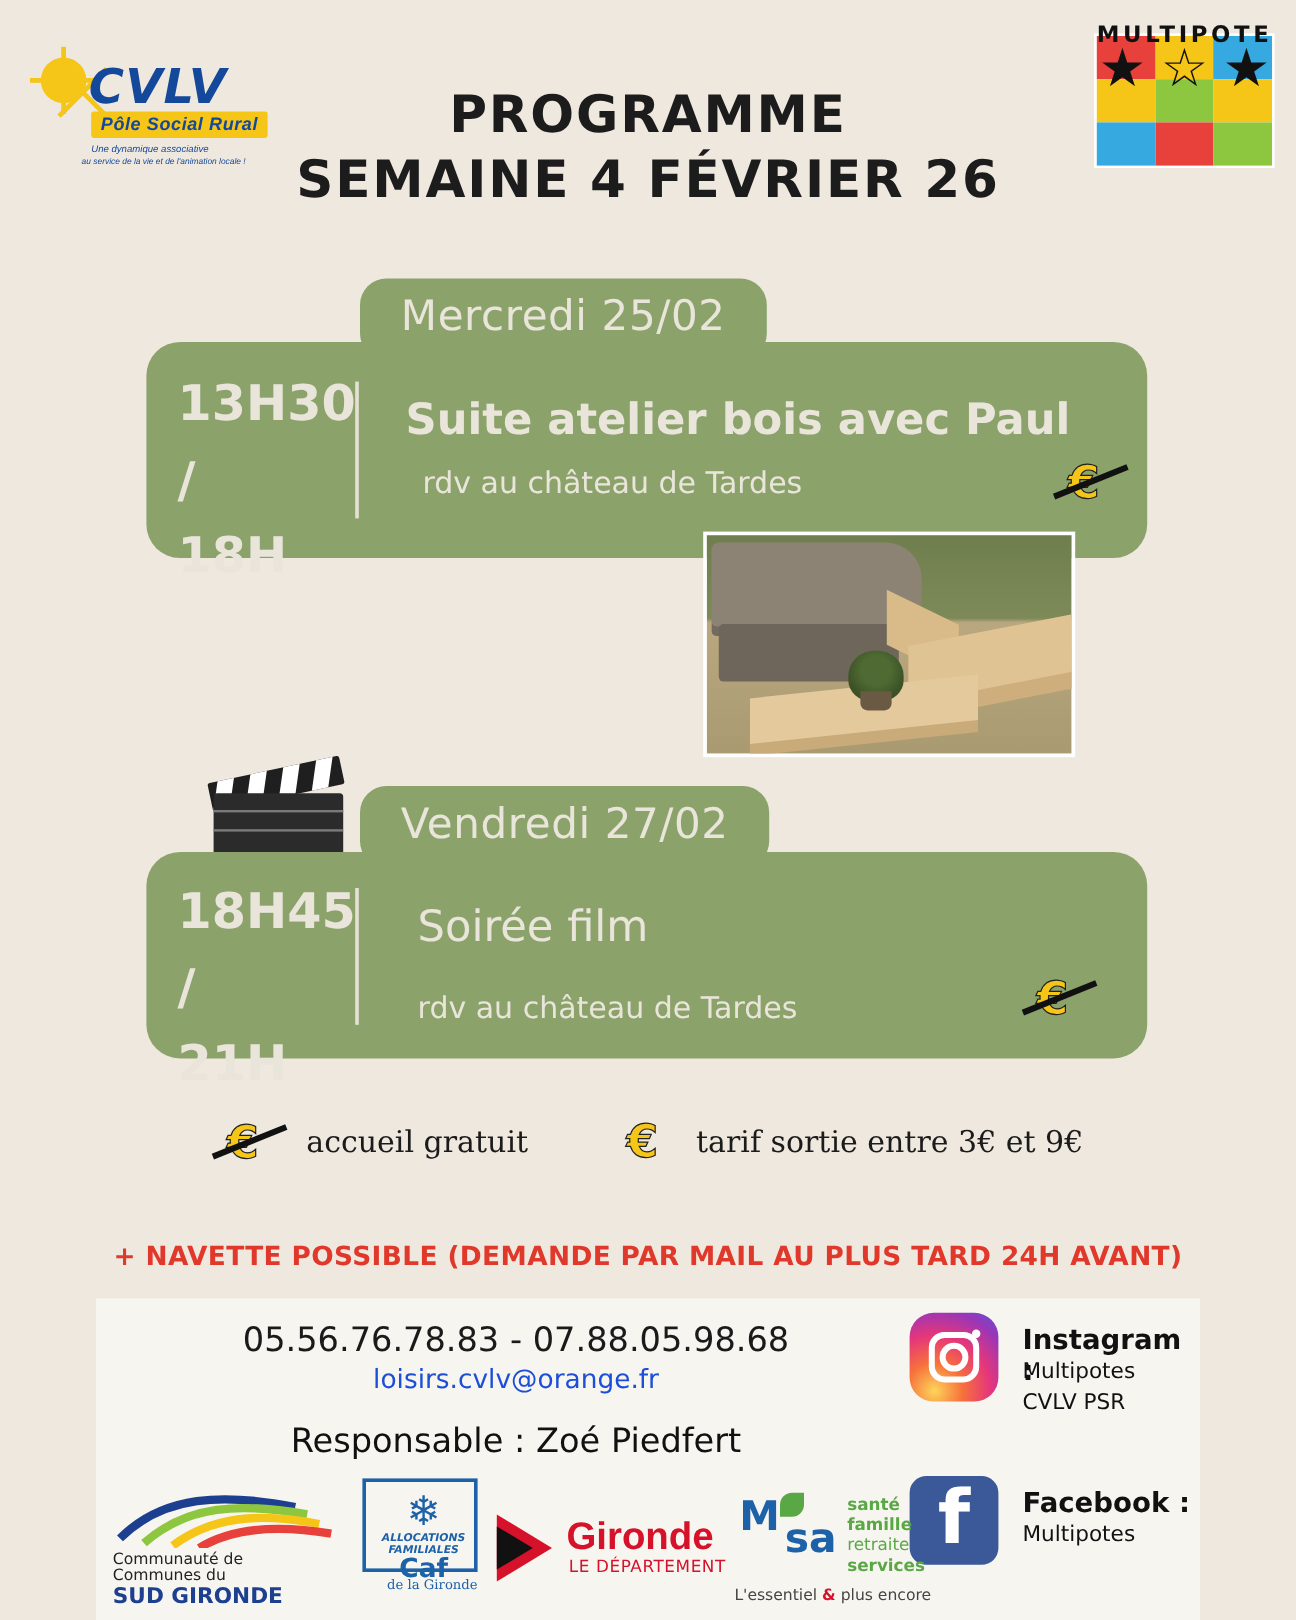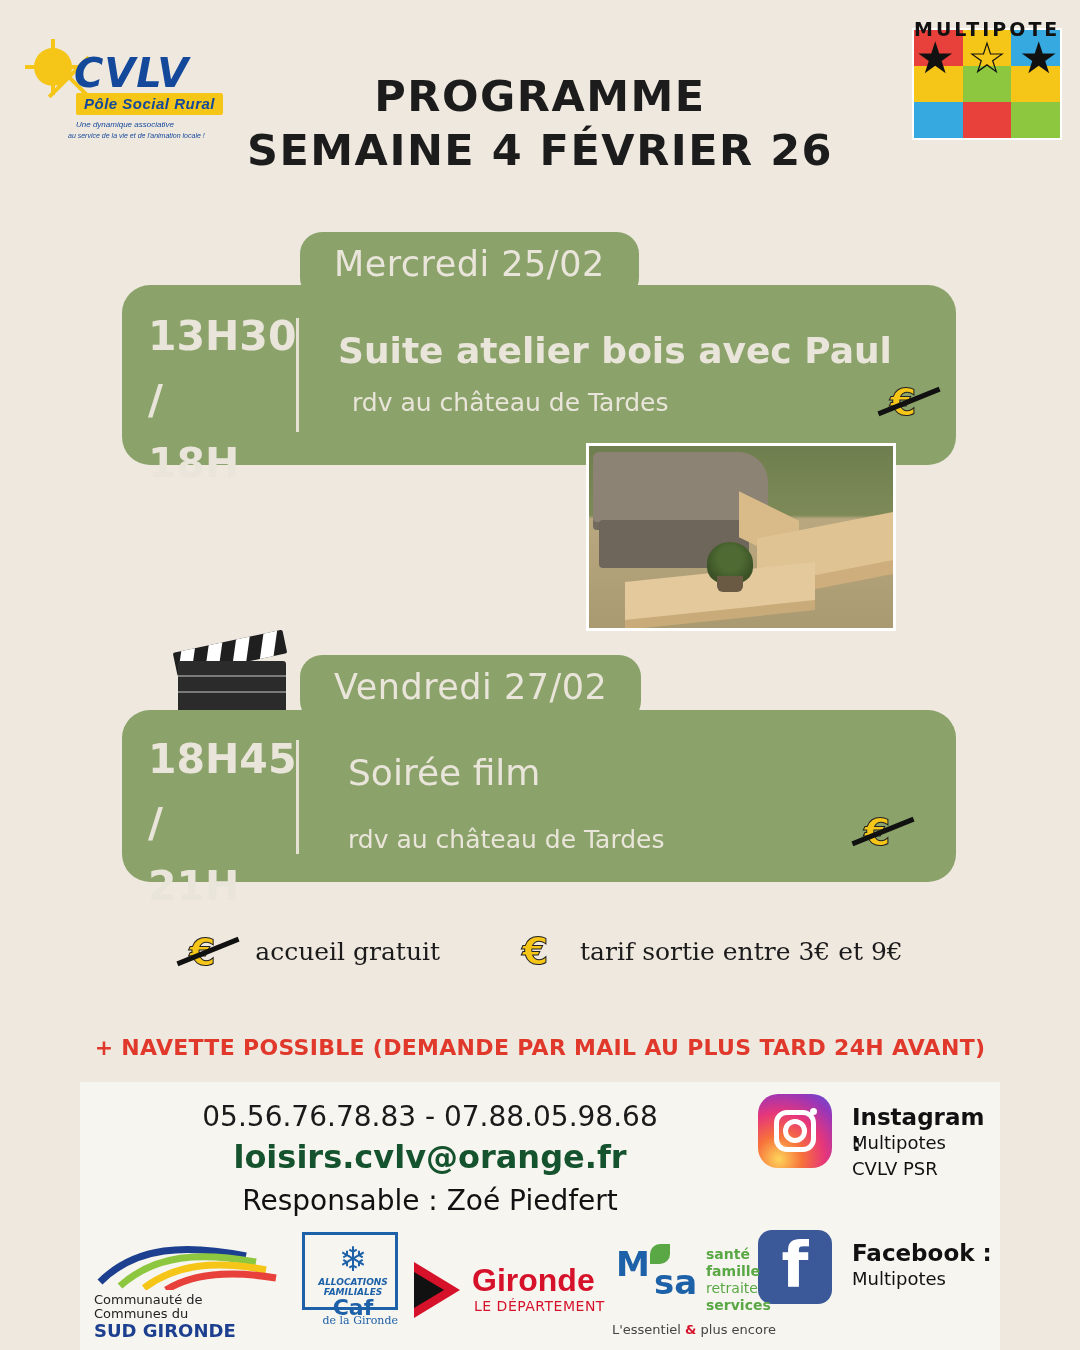--- a/index.html
+++ b/index.html
@@ -227,21 +227,21 @@
   .footer {
     position: absolute; left: 80px; top: 1082px; width: 920px; height: 268px;
     background: #f7f5f0;
   }
   .phone {
     position: absolute; left: 70px; top: 18px; width: 560px; text-align: center;
     font-family: "DejaVu Sans", sans-serif; font-size: 28px; color: #1a1a1a;
   }
   .email {
     position: absolute; left: 70px; top: 56px; width: 560px; text-align: center;
-    font-family: "DejaVu Sans", sans-serif; font-size: 32px; color: #14532d; font-weight: bold;
+    font-family: "DejaVu Sans", sans-serif; font-size: 22px; color: #1d4ed8;
   }
   .resp {
     position: absolute; left: 70px; top: 102px; width: 560px; text-align: center;
     font-family: "DejaVu Sans", sans-serif; font-size: 28px; color: #111;
   }
 
   .ig-box {
     position: absolute; left: 678px; top: 12px; width: 74px; height: 74px;
     border-radius: 20px;
     background: radial-gradient(circle at 28% 88%, #fdd55a 0%, #f7713b 28%, #e6367a 55%, #9b36b7 80%, #5b51d8 100%);

